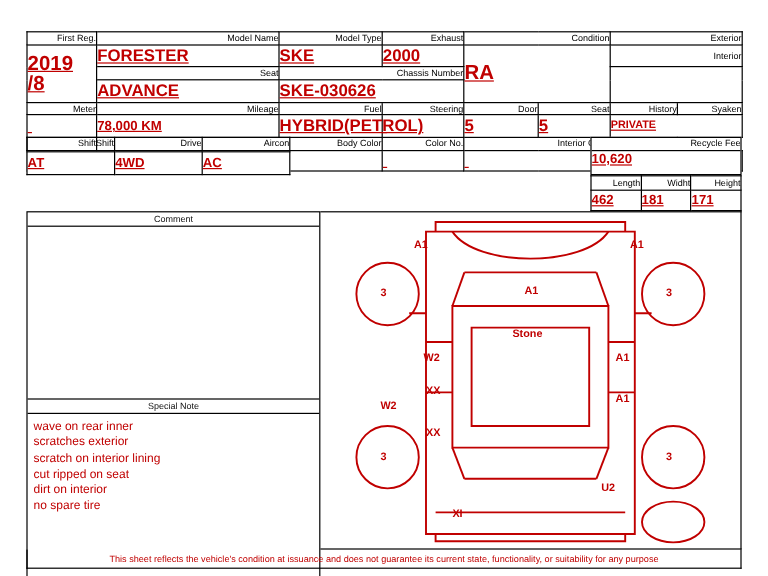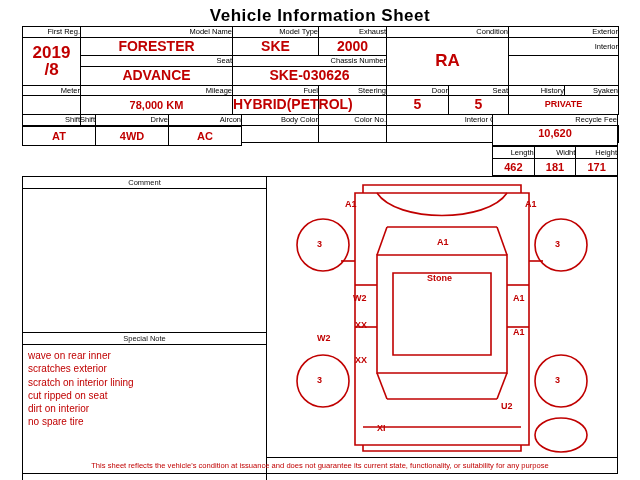--- a/index.html
+++ b/index.html
@@ -30,26 +30,27 @@
   .lbl{
     font-size:7.5px;
     text-align:right;
     color:#000;
     padding:1px 0;
     line-height:1.05;
     white-space:nowrap;
   }
   .val{
     font-size:13px;
-    text-align:center;
+    text-align:left;
     color:#c00000;
     font-weight:600;
     padding:1px 0;
     line-height:1.1;
     white-space:nowrap;
+    text-decoration:underline;
   }
   .val.sm{font-size:11px;}
   .val.xs{font-size:9px;}
   .val.big{font-size:17px;}
   .val.mid{font-size:14px;}
 
   
   .topwrap{
     position:absolute;
     left:22px;top:26px;
@@ -104,21 +105,20 @@
     font-size:9px;color:#c00000;font-weight:600;
     text-align:center;
   }
   svg{display:block;}
 </style>
 </head>
 <body>
 
 <div class="sheet">
 
-  <div class="title">Vehicle Information Sheet</div>
 
   <div class="topwrap">
     <table class="maintbl">
       <colgroup>
         <col style="width:58px">
           <col style="width:152px">
           <col style="width:86px">
           <col style="width:68px">
         <col style="width:62px">
           <col style="width:60px">

